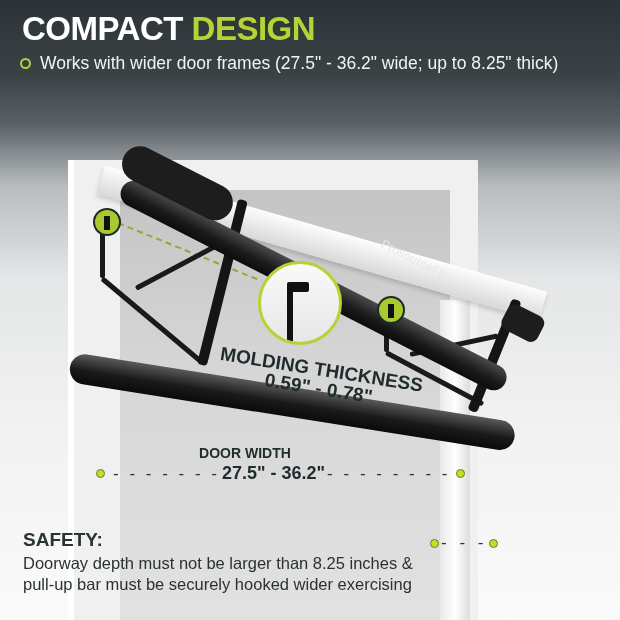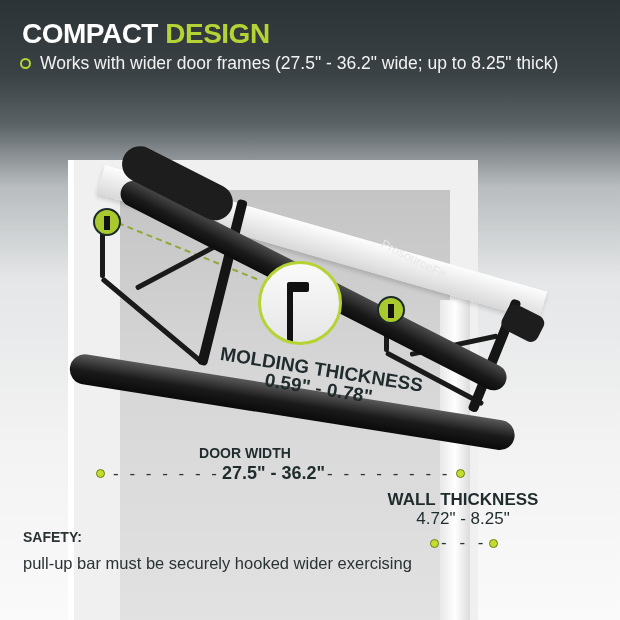--- a/index.html
+++ b/index.html
@@ -1,19 +1,19 @@
 <!DOCTYPE html>
 <html><head>
 <meta charset="utf-8">
 <style>
   * { margin:0; padding:0; box-sizing:border-box; }
   body { width:620px; height:620px; overflow:hidden; font-family:"Liberation Sans", sans-serif; background:#fff; }
   .stage { position:relative; width:620px; height:620px; overflow:hidden;
     background: linear-gradient(180deg, #2c3336 0%, #3a4245 12%, #5a6266 20%, #b8bcbe 30%, #e4e6e7 45%, #f2f2f2 70%, #fafafa 100%); }
-  .headline { position:absolute; left:22px; top:18px; font-size:28px; font-weight:bold; letter-spacing:-0.5px; color:#ffffff; }
+  .headline { position:absolute; left:22px; top:10px; font-size:33px; font-weight:bold; letter-spacing:-0.5px; color:#ffffff; }
   .headline .accent { color:#b5d334; }
   .bullets { position:absolute; left:20px; top:53px; list-style:none; }
   .bullets li { display:flex; align-items:center; height:21px; font-size:17.5px; color:#f2f2f2; }
   .bullets .dot { width:11px; height:11px; border:2.5px solid #b5d334; border-radius:50%; margin-right:9px; flex-shrink:0; }
 
   
   .door-outer { position:absolute; left:68px; top:160px; width:410px; height:470px; background:#f0f0f0; border-left:6px solid #fff; }
   .molding { position:absolute; left:105px; top:165px; width:460px; height:30px; background:linear-gradient(180deg,#fdfdfd,#d8d8d8); transform:rotate(16deg); transform-origin:left top; box-shadow:0 3px 4px rgba(0,0,0,0.15); }
   .door-inner { position:absolute; left:120px; top:190px; width:330px; height:440px; background:linear-gradient(180deg,#c4c4c4,#d6d6d6 40%,#e2e2e2); }
   .jamb-right { position:absolute; left:440px; top:300px; width:30px; height:320px; background:linear-gradient(90deg,#e8e8e8,#fff,#dcdcdc); }
@@ -39,21 +39,21 @@
 
   .label-dark { position:absolute; color:#1f2b2c; font-weight:bold; text-align:center; line-height:1.0; }
   .molding-label { left:222px; top:344px; font-size:19px; transform:rotate(9deg); transform-origin:left top; }
   .door-width { left:170px; top:446px; font-size:14px; width:150px; }
   .dim-row { position:absolute; display:flex; align-items:center; }
   .gdot { width:9px; height:9px; border-radius:50%; background:#c3dc2f; border:1px solid #6e7e19; }
   .dash { color:#2a3536; font-size:17px; letter-spacing:3px; }
   .dim-value { font-size:18px; font-weight:bold; color:#1f2b2c; margin:0 2px; }
   .wall-label { left:378px; top:491px; font-size:17px; width:170px; }
 
-  .safety-title { position:absolute; left:23px; top:529px; font-size:14px; font-weight:bold; color:#2a3233; }
+  .safety-title { position:absolute; left:23px; top:529px; font-size:19px; font-weight:bold; color:#2a3233; }
   .safety-body { position:absolute; left:23px; top:553px; font-size:16.5px; color:#2a3233; line-height:21px; }
 </style>
 </head>
 <body>
 
 <div class="stage">
 
   <div class="headline">
     <span>COMPACT</span>
     <span class="accent">DESIGN</span>
@@ -106,28 +106,25 @@
 
   <div class="label-dark door-width">DOOR WIDTH</div>
   <div class="dim-row" style="left:96px;top:463px;">
     <span class="gdot"></span>
     <span class="dash" style="margin-left:8px;">- - - - - - -</span>
     <span class="dim-value">27.5" - 36.2"</span>
     <span class="dash">- - - - - - - -</span>
     <span class="gdot" style="margin-left:6px;"></span>
   </div>
 
-  <div class="label-dark wall-label">
-    <div>WALL THICKNESS</div>
-    <div style="font-weight:normal;margin-top:2px;">4.72" - 8.25"</div>
-  </div>
   <div class="dim-row" style="left:430px;top:533px;">
     <span class="gdot"></span>
     <span class="dash" style="letter-spacing:4px;margin:0 2px;">- - -</span>
     <span class="gdot"></span>
   </div>
 
   <div class="safety-title">SAFETY:</div>
   <div class="safety-body">
+    <div>Doorway depth must not be larger than 8.25 inches &amp;</div>
     <div>pull-up bar must be securely hooked wider exercising</div>
   </div>
 
 </div>
 
 </body></html>

